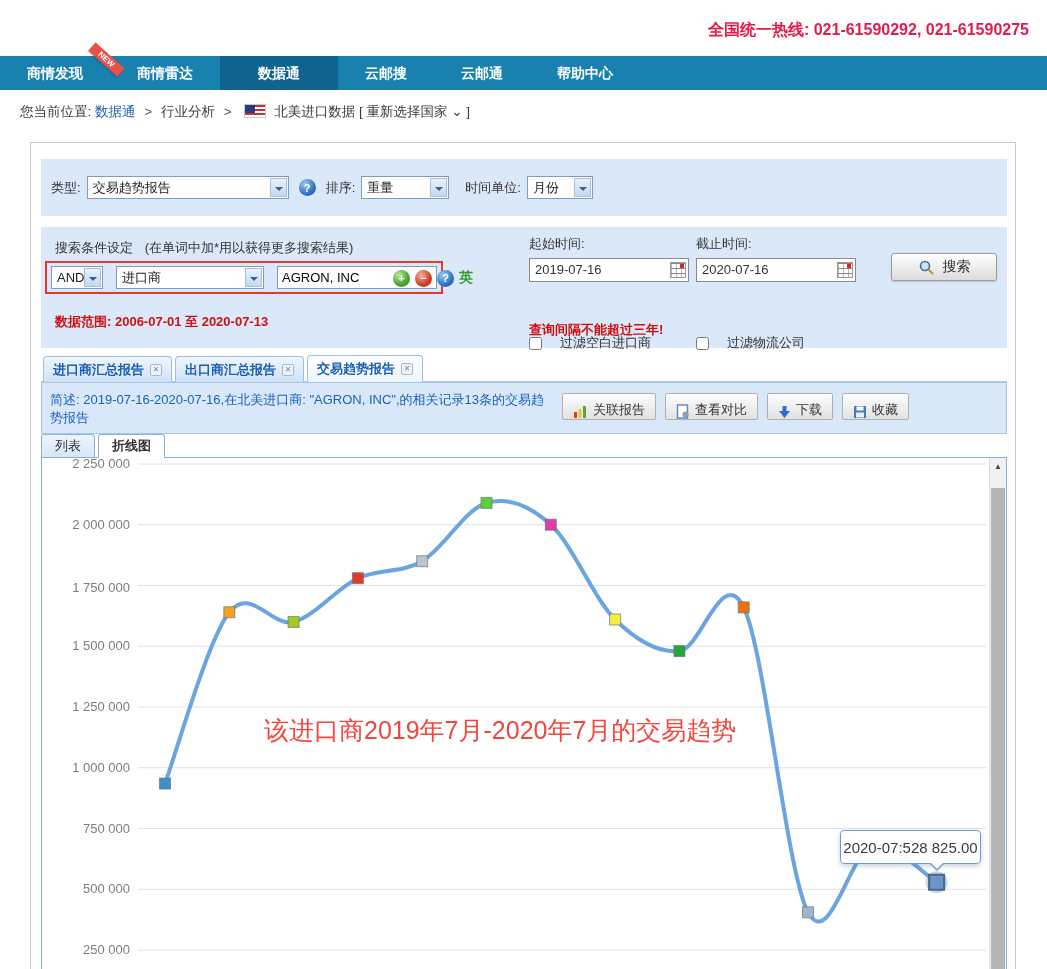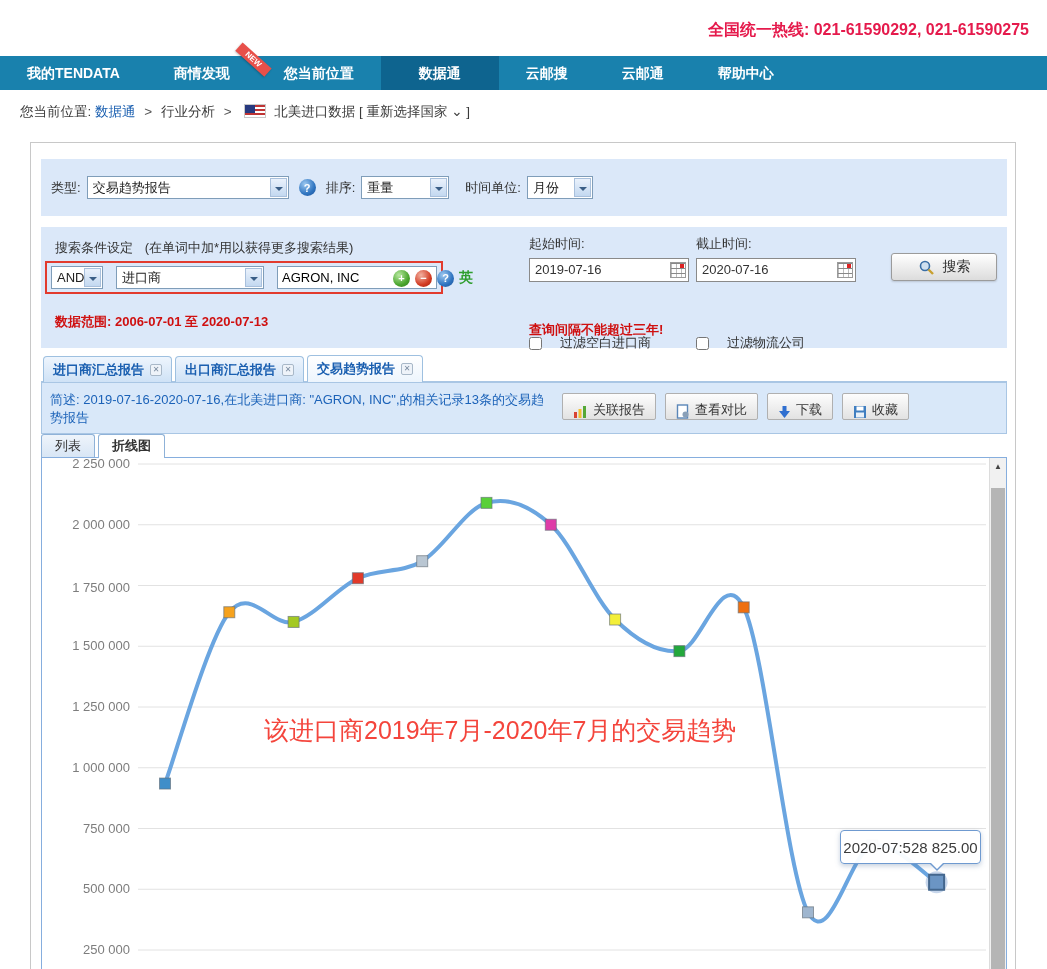--- a/index.html
+++ b/index.html
@@ -132,26 +132,25 @@
   .scroll-thumb { position:absolute; top:30px; bottom:0; left:1px; width:14px; background:#b5b5b5; cursor:pointer; }
 </style>
 </head>
 <body>
 
 <div class="header">
   <div class="hotline">全国统一热线: 021-61590292, 021-61590275</div>
 </div>
 
 <div class="nav">
-  <div class="nav-item">我的TENDATA</div>
   <div class="nav-item">
     <span>商情发现</span>
     <span class="ribbon">NEW</span>
   </div>
-  <div class="nav-item">您当前位置</div>
+  <div class="nav-item">商情雷达</div>
   <div class="nav-item active">数据通</div>
   <div class="nav-item">云邮搜</div>
   <div class="nav-item">云邮通</div>
   <div class="nav-item">帮助中心</div>
 </div>
 
 <div class="breadcrumb">
   <span>您当前位置:</span>
   <span class="lnk">数据通</span>
   <span class="crumb-sep">&gt;</span>

